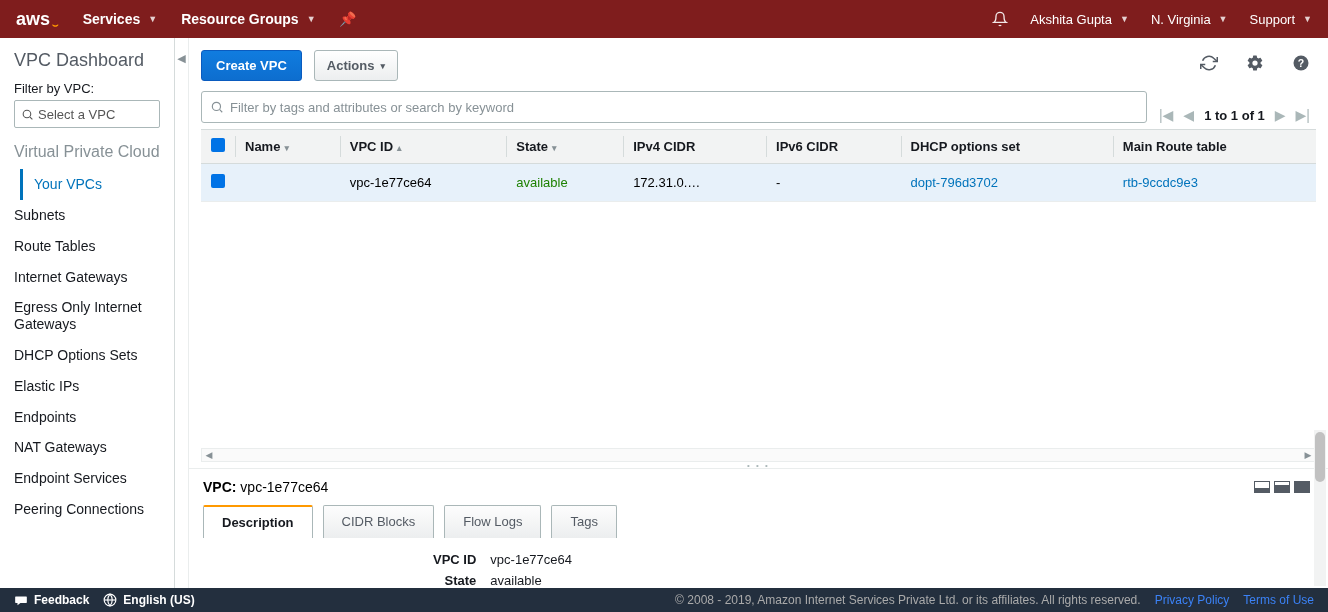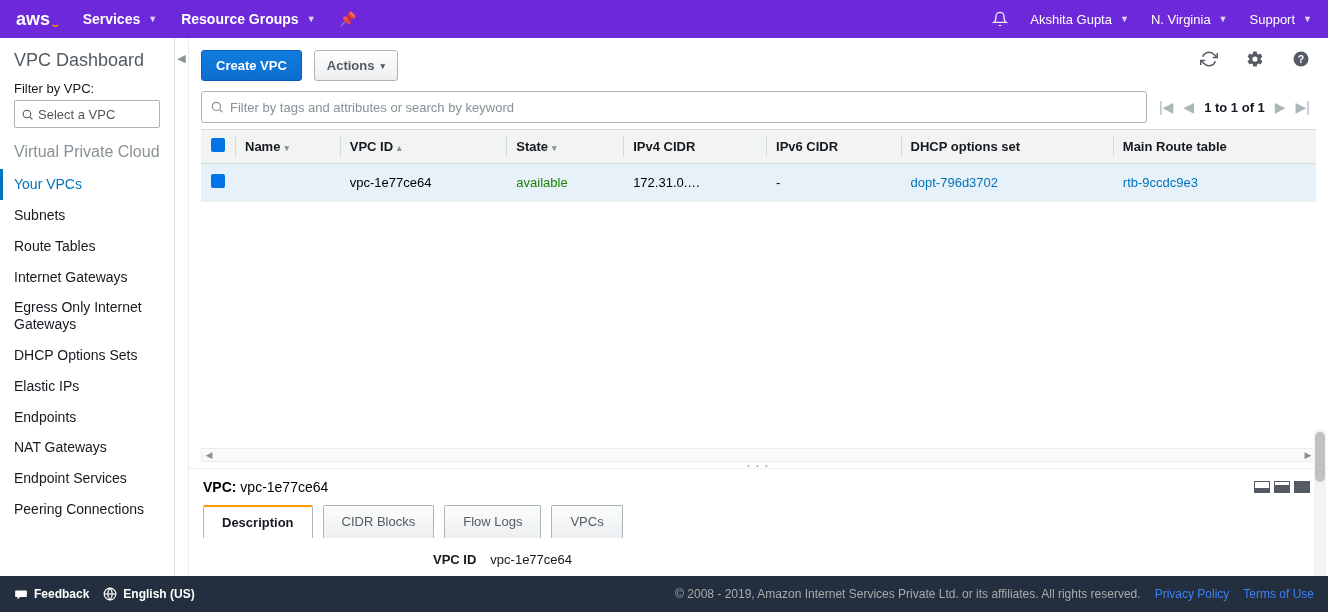--- a/index.html
+++ b/index.html
@@ -1,55 +1,55 @@
 <!DOCTYPE html>
 <html><head>
 <meta charset="utf-8">
 <style>
 *{box-sizing:border-box;margin:0;padding:0;font-family:"Helvetica Neue",Helvetica,Arial,sans-serif;}
 body{width:1328px;height:612px;overflow:hidden;background:#fff;position:relative;}
 
 
-.topnav{height:38px;background:#6d28d9;color:#fff;display:flex;align-items:center;padding:0 16px;font-size:14px;}
+.topnav{height:38px;background:#7f1d1d;color:#fff;display:flex;align-items:center;padding:0 16px;font-size:14px;}
 .aws-logo{font-weight:bold;font-size:18px;color:#fff;margin-right:24px;display:flex;align-items:center;}
 .aws-logo .swoosh{color:#ff9900;font-size:10px;margin-left:2px;position:relative;top:6px;}
 .nav-item{display:flex;align-items:center;margin-right:24px;cursor:pointer;font-weight:bold;}
 .nav-item .caret, .nav-right .caret{margin-left:8px;font-size:9px;opacity:.8;}
 .pin-icon{font-size:14px;opacity:.9;cursor:pointer;}
 .nav-spacer{flex:1;}
 .nav-right{display:flex;align-items:center;gap:22px;}
 .nav-right .item{display:flex;align-items:center;cursor:pointer;font-size:13px;}
 .bell{font-size:16px;opacity:.9;}
 
 
 .layout{display:flex;height:calc(100% - 38px - 24px);}
 .sidebar{width:175px;border-right:1px solid #d5dbdb;padding:12px 0 0 0;overflow-y:auto;position:relative;}
 .sidebar-title{font-size:18px;color:#545b64;padding:0 14px 10px 14px;}
 .filter-label{font-size:13px;color:#16191f;padding:0 14px 4px 14px;}
 .filter-box{margin:0 14px 14px 14px;border:1px solid #aab7b8;border-radius:2px;height:28px;display:flex;align-items:center;padding:0 6px;color:#555;font-size:13px;}
 .filter-box svg{margin-right:4px;flex-shrink:0;}
 .section-head{color:#879196;font-size:16px;padding:0 14px 8px 14px;line-height:1.2;}
 .side-link{display:block;padding:7px 14px;font-size:14px;color:#16191f;cursor:pointer;line-height:1.2;}
-.side-link.active{border-left:3px solid #0073bb;color:#0073bb;padding-left:11px;}
+.side-link.active{border-left:3px solid #0073bb;color:#0073bb;padding-left:11px;margin-left:20px;}
 .sidebar::-webkit-scrollbar{width:12px;}
 .sidebar::-webkit-scrollbar-thumb{background:#c1c1c1;border-radius:6px;}
 
 .collapse-handle{width:14px;display:flex;align-items:flex-start;justify-content:center;padding-top:14px;color:#879196;cursor:pointer;font-size:11px;border-right:1px solid #eaeded;}
 
 .main{flex:1;display:flex;flex-direction:column;overflow:hidden;}
 
 
-.toolbar{display:flex;padding:12px 18px 10px 12px;gap:12px;}
+.toolbar{display:flex;align-items:center;padding:12px 18px 10px 12px;gap:12px;}
 .btn-primary{background:#0073e6;background:linear-gradient(#107cdf,#0d6ecf);color:#fff;border:1px solid #0a5bbf;border-radius:3px;padding:7px 14px;font-size:13px;font-weight:bold;cursor:pointer;}
 .btn-default{background:linear-gradient(#fff,#eceeef);border:1px solid #aab7b8;border-radius:3px;padding:7px 12px;font-size:13px;font-weight:bold;color:#545b64;cursor:pointer;display:flex;align-items:center;gap:6px;}
 .toolbar-spacer{flex:1;}
 .tool-icon{font-size:18px;color:#545b64;cursor:pointer;margin-left:16px;}
 
 
-.searchrow{display:flex;align-items:center;padding:0 18px 6px 12px;gap:12px;}
+.searchrow{display:flex;align-items:flex-end;padding:0 18px 6px 12px;gap:12px;}
 .searchbox{flex:1;border:1px solid #aab7b8;border-radius:3px;height:32px;display:flex;align-items:center;padding:0 8px;color:#879196;font-size:13px;}
 .searchbox svg{margin-right:6px;flex-shrink:0;}
 .paginator{display:flex;align-items:center;gap:10px;color:#879196;font-size:13px;}
 .paginator .txt{color:#16191f;font-weight:bold;}
 .pg-btn{cursor:pointer;color:#aab7b8;font-size:14px;}
 
 
 .tablewrap{flex:0 0 auto;padding:0 12px;}
 table{width:100%;border-collapse:collapse;font-size:13px;}
 thead th{background:#f2f3f3;border-top:1px solid #d5dbdb;border-bottom:1px solid #d5dbdb;padding:8px 10px;text-align:left;color:#16191f;font-weight:bold;position:relative;}
@@ -86,21 +86,21 @@
 .tab.active{background:#fff;border-top:2px solid #ff9900;color:#16191f;font-weight:bold;}
 
 .detail-body{display:flex;padding:14px 14px 0 14px;font-size:13px;overflow:hidden;}
 .kv-col{display:grid;grid-template-columns:auto auto;gap:6px 14px;}
 .kv-col .k{text-align:right;font-weight:bold;color:#16191f;}
 .kv-col .v{color:#16191f;}
 .kv-left{margin-left:230px;}
 .kv-right{margin-left:340px;}
 
 
-.footer{position:absolute;left:0;right:0;bottom:0;height:36px;background:#232f3e;color:#ddd;font-size:12px;display:flex;align-items:center;padding:0 14px;gap:14px;}
+.footer{position:absolute;left:0;right:0;bottom:0;height:24px;background:#232f3e;color:#ddd;font-size:12px;display:flex;align-items:center;padding:0 14px;gap:14px;}
 .footer .fb{display:flex;align-items:center;gap:6px;cursor:pointer;color:#fff;font-weight:bold;}
 .footer-spacer{flex:1;}
 .footer .legal{color:#aaa;}
 .footer .flink{color:#3b82f6;cursor:pointer;}
 
 
 .detail-scroll{width:12px;background:#f2f3f3;position:absolute;right:2px;top:430px;bottom:26px;}
 .detail-scroll .thumb{position:absolute;left:1px;right:1px;top:2px;height:50px;background:#c1c1c1;border-radius:5px;}
 </style>
 </head>
@@ -265,21 +265,21 @@
         <span class="i1"></span>
         <span class="i2"></span>
         <span class="i3"></span>
       </div>
     </div>
 
     <div class="tabs">
       <div class="tab active">Description</div>
       <div class="tab">CIDR Blocks</div>
       <div class="tab">Flow Logs</div>
-      <div class="tab">VPCs</div>
+      <div class="tab">Tags</div>
     </div>
 
     <div class="detail-body">
       <div class="kv-col kv-left">
         <div class="k">VPC ID</div>
         <div class="v">vpc-1e77ce64</div>
         <div class="k">State</div>
         <div class="v avail">available</div>
       </div>
     </div>

